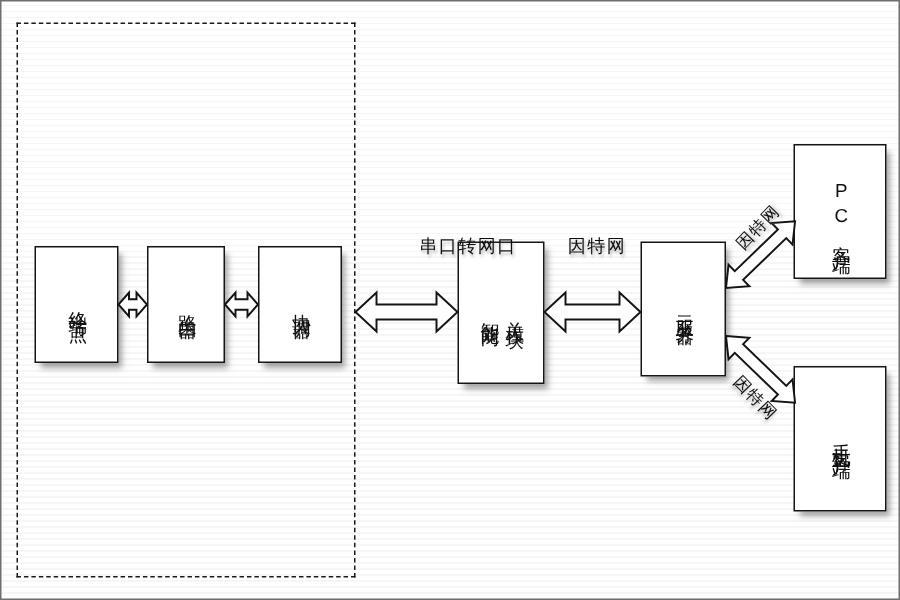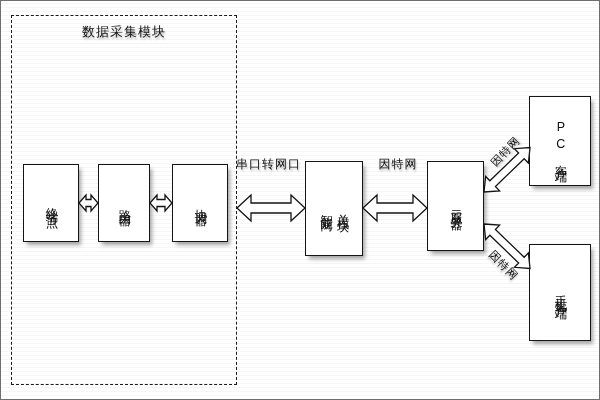--- a/index.html
+++ b/index.html
@@ -37,32 +37,31 @@
   .node-pc{left:528px;top:95px;width:62px;height:90px;}
   .node-mobile{left:528px;top:243px;width:62px;height:97px;}
   
   .arrows{position:absolute;left:0;top:0;width:600px;height:400px;pointer-events:none;}
   .arrows polygon{fill:#ffffff;stroke:#141414;stroke-width:1.3;}
   
   .edge-label{
     position:absolute;font-size:12px;color:#0e0e0e;letter-spacing:1px;
     text-shadow:1px 2px 2px rgba(120,120,120,.5);white-space:nowrap;
   }
-  .label-serial{left:235px;top:155px;width:70px;}
+  .label-serial{left:235px;top:155px;width:70px;text-align:center;padding-left:41px;}
   .label-internet-main{left:366px;top:155px;width:62px;text-align:center;}
   .label-internet-pc{left:492px;top:156px;transform:rotate(-46deg);transform-origin:left center;font-size:11px;}
   .label-internet-mobile{left:490px;top:244px;transform:rotate(46deg);transform-origin:left center;font-size:11px;}
 </style>
 </head>
 <body>
 
 <div class="canvas">
 
   <div class="module-box"></div>
-  <div class="module-title">数据采集模块</div>
 
   <div class="node node-terminal">
     <span class="vtext">终端节点</span>
   </div>
   <div class="node node-router">
     <span class="vtext">路由器</span>
   </div>
   <div class="node node-coordinator">
     <span class="vtext">协调器</span>
   </div>

